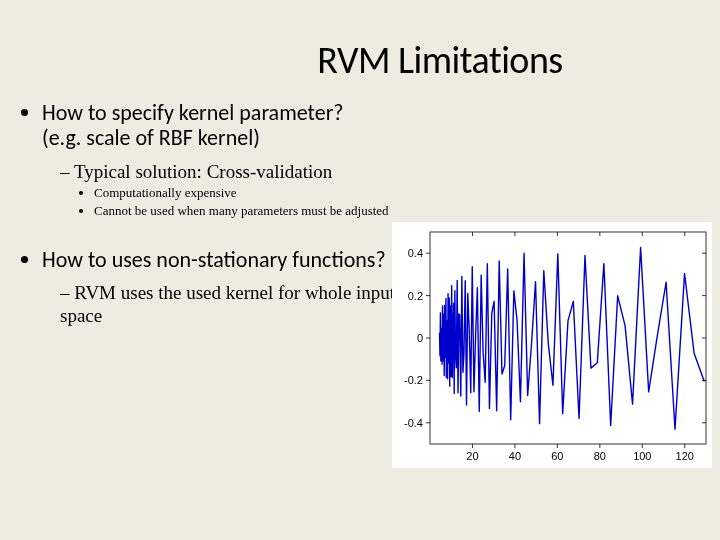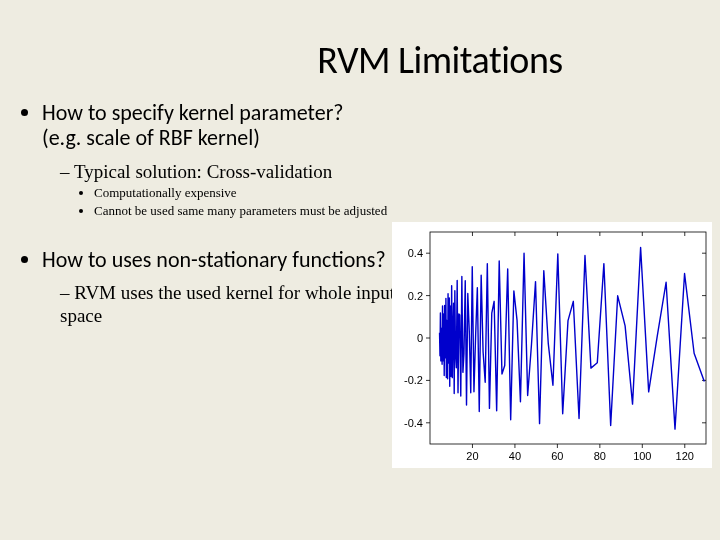--- a/index.html
+++ b/index.html
@@ -86,21 +86,21 @@
   <div class="content">
     <ul class="top">
       <li>
         <span>How to specify kernel parameter?</span><br>
         <span>(e.g. scale of RBF kernel)</span>
         <ul class="sub1">
           <li>
             <span>Typical solution: Cross-validation</span>
             <ul class="sub2">
               <li>Computationally expensive</li>
-              <li>Cannot be used same many parameters must be adjusted</li>
+              <li>Cannot be used when many parameters must be adjusted</li>
             </ul>
           </li>
         </ul>
       </li>
       <li>
         <span>How to uses non-stationary functions?</span>
         <ul class="sub1">
           <li>RVM uses the used kernel for whole input space</li>
         </ul>
       </li>

